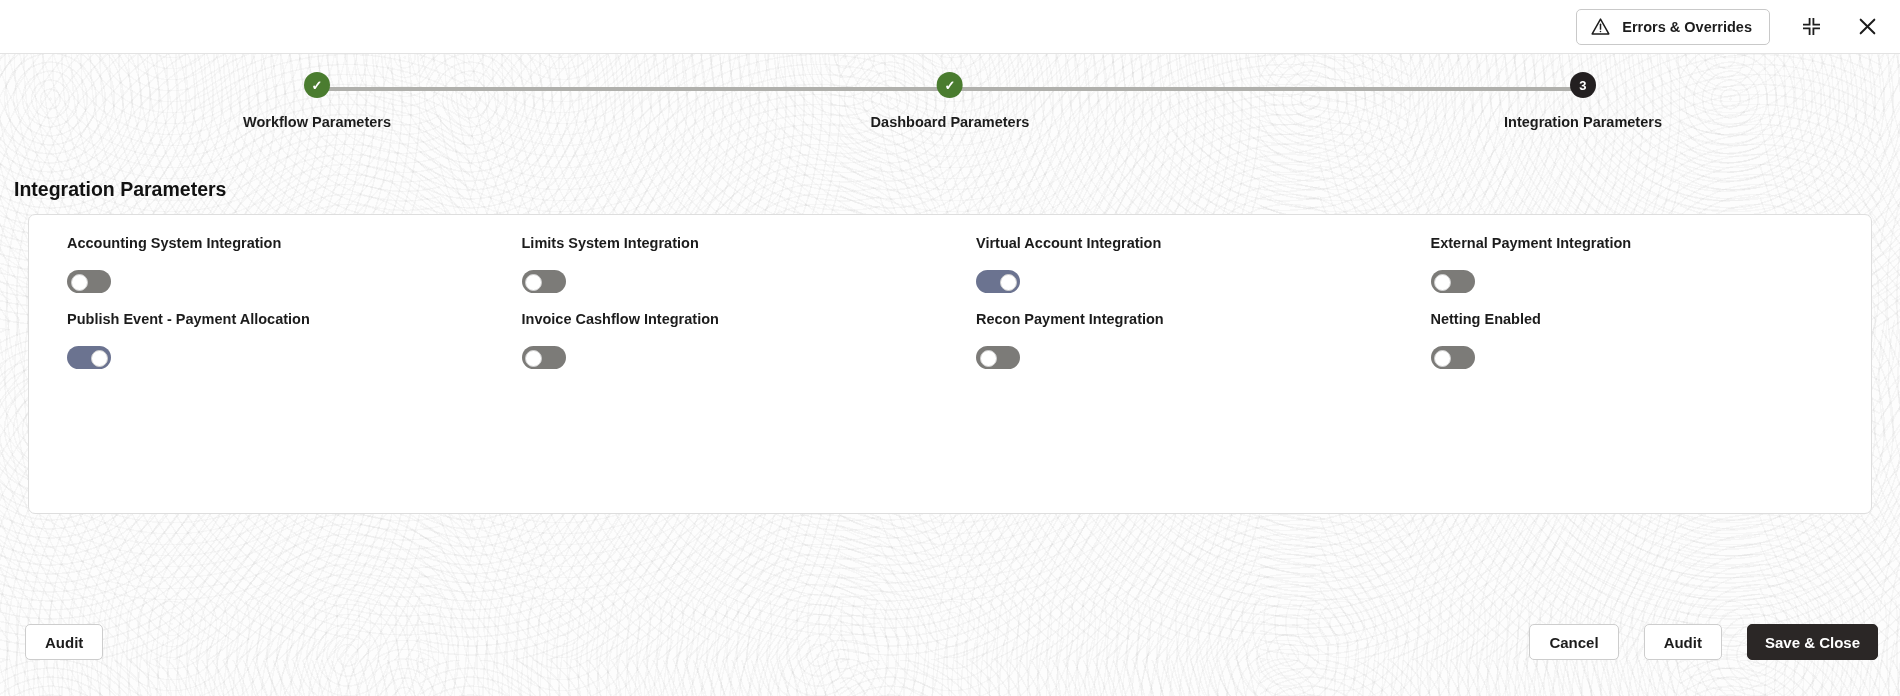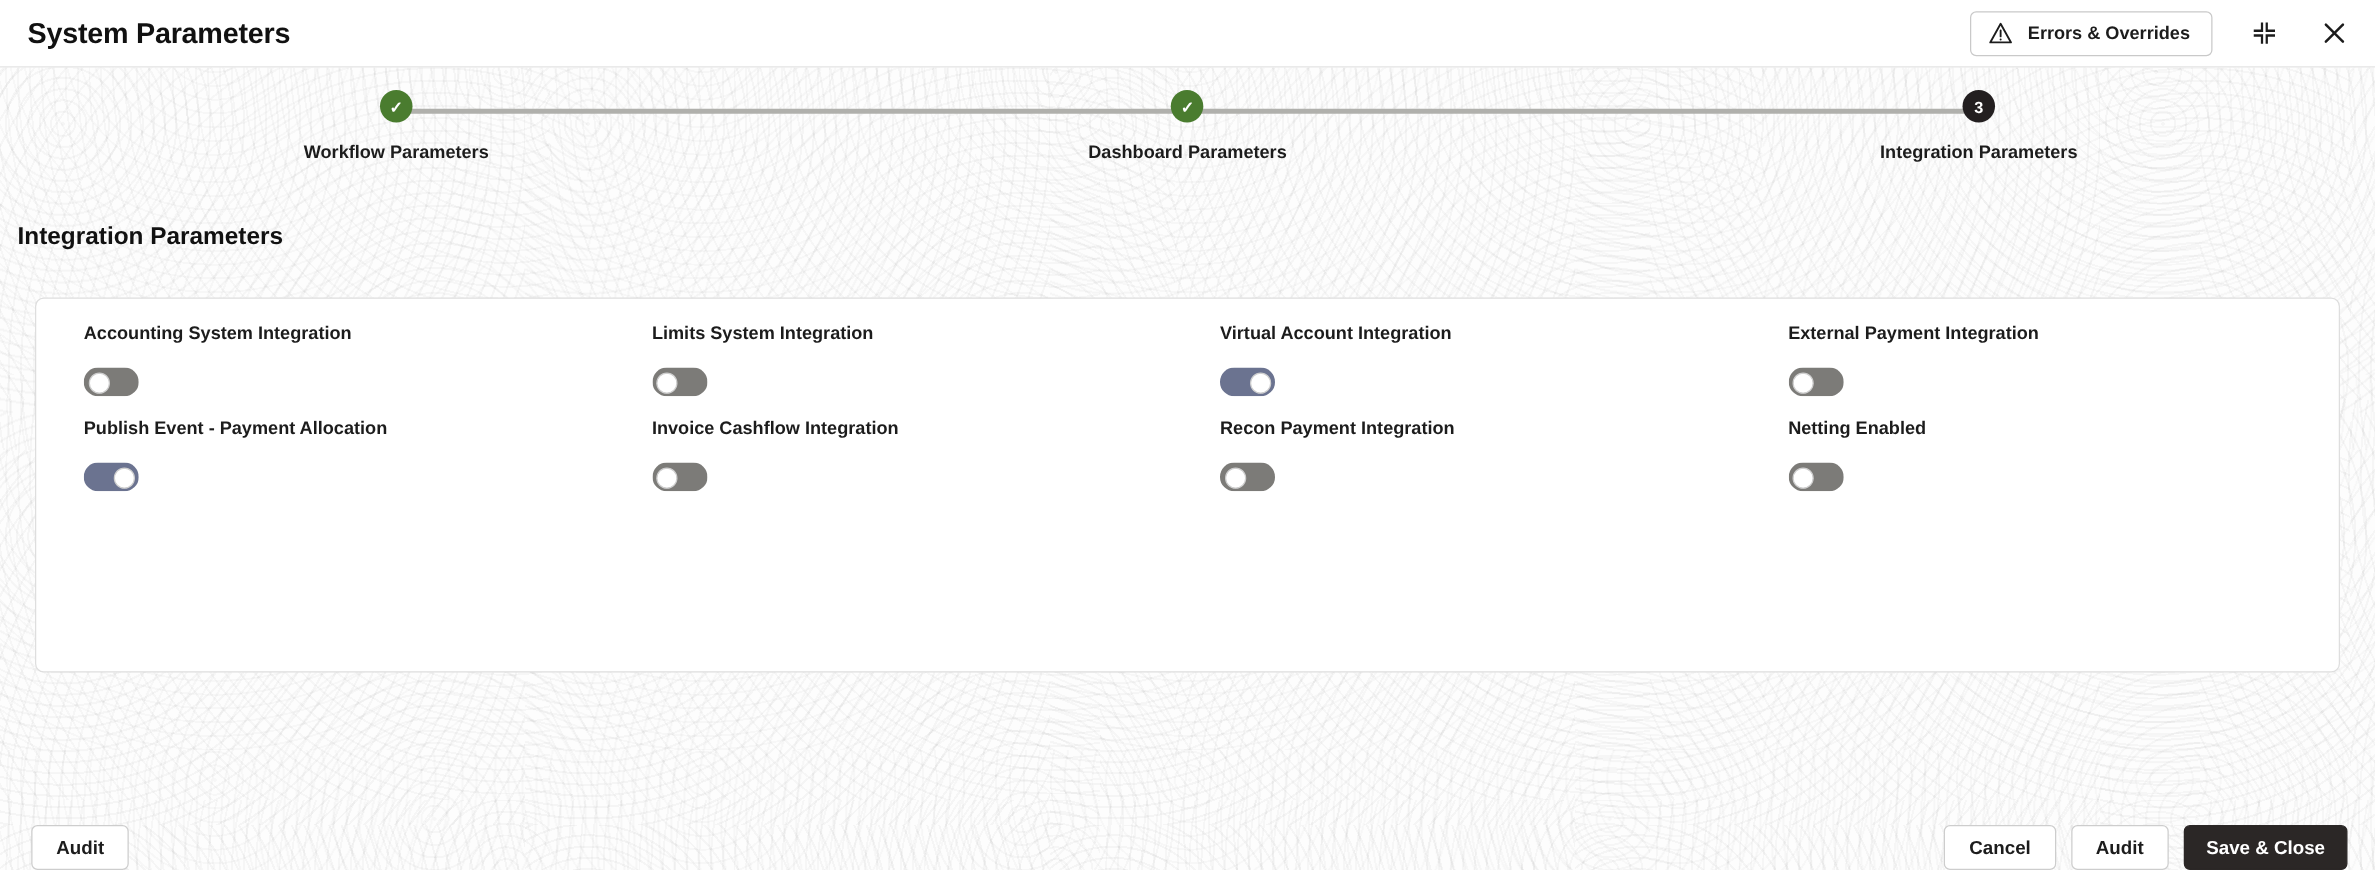--- a/index.html
+++ b/index.html
@@ -146,21 +146,20 @@
     position: absolute;
     top: 214px;
     left: 28px;
     width: 1844px;
     height: 300px;
     background: #ffffff;
     border: 1px solid #dedede;
     border-radius: 7px;
     z-index: 2;
     padding: 20px 12px 0 12px;
-    margin-top: 24px;
   }
 
   .param-grid {
     display: grid;
     grid-template-columns: repeat(4, 1fr);
     row-gap: 18px;
   }
 
   .param-cell { padding-left: 26px; }
   .param-cell.empty { visibility: hidden; }
@@ -194,21 +193,21 @@
   }
   .toggle.off .knob { left: 2.5px; }
   .toggle.on  .knob { right: 2.5px; }
 
   
   #footer {
     position: absolute;
     left: 0; right: 0; bottom: 0;
     height: 72px;
     display: flex;
-    align-items: flex-end;
+    align-items: flex-start;
     padding: 0 22px 0 25px;
     z-index: 4;
   }
 
   .btn {
     height: 36px;
     padding: 0 19px;
     border-radius: 5px;
     font-size: 15px;
     font-weight: 600;
@@ -228,30 +227,29 @@
     border: 1px solid #2b2726;
     color: #ffffff;
     font-weight: bold;
     padding: 0 17px;
   }
 
   #footer-right {
     margin-left: auto;
     display: flex;
     align-items: center;
-    gap: 12px;
+    gap: 25px;
   }
 </style>
 </head>
 <body>
 
 <div id="app">
 
   <div id="header">
-    <div id="page-title">System Parameters</div>
 
     <div id="header-actions">
 
       <button id="errors-overrides-btn">
         <span style="display:flex;">
           <svg width="21" height="21" viewBox="0 0 24 24" fill="none" stroke="#1c1c1c" stroke-width="1.7" stroke-linecap="round" stroke-linejoin="round">
             <path d="M12 3.5 L21.5 20.5 L2.5 20.5 Z"></path>
             <line x1="12" y1="9.5" x2="12" y2="15"></line>
             <circle cx="12" cy="17.8" r="0.9" fill="#1c1c1c" stroke="none"></circle>
           </svg>

